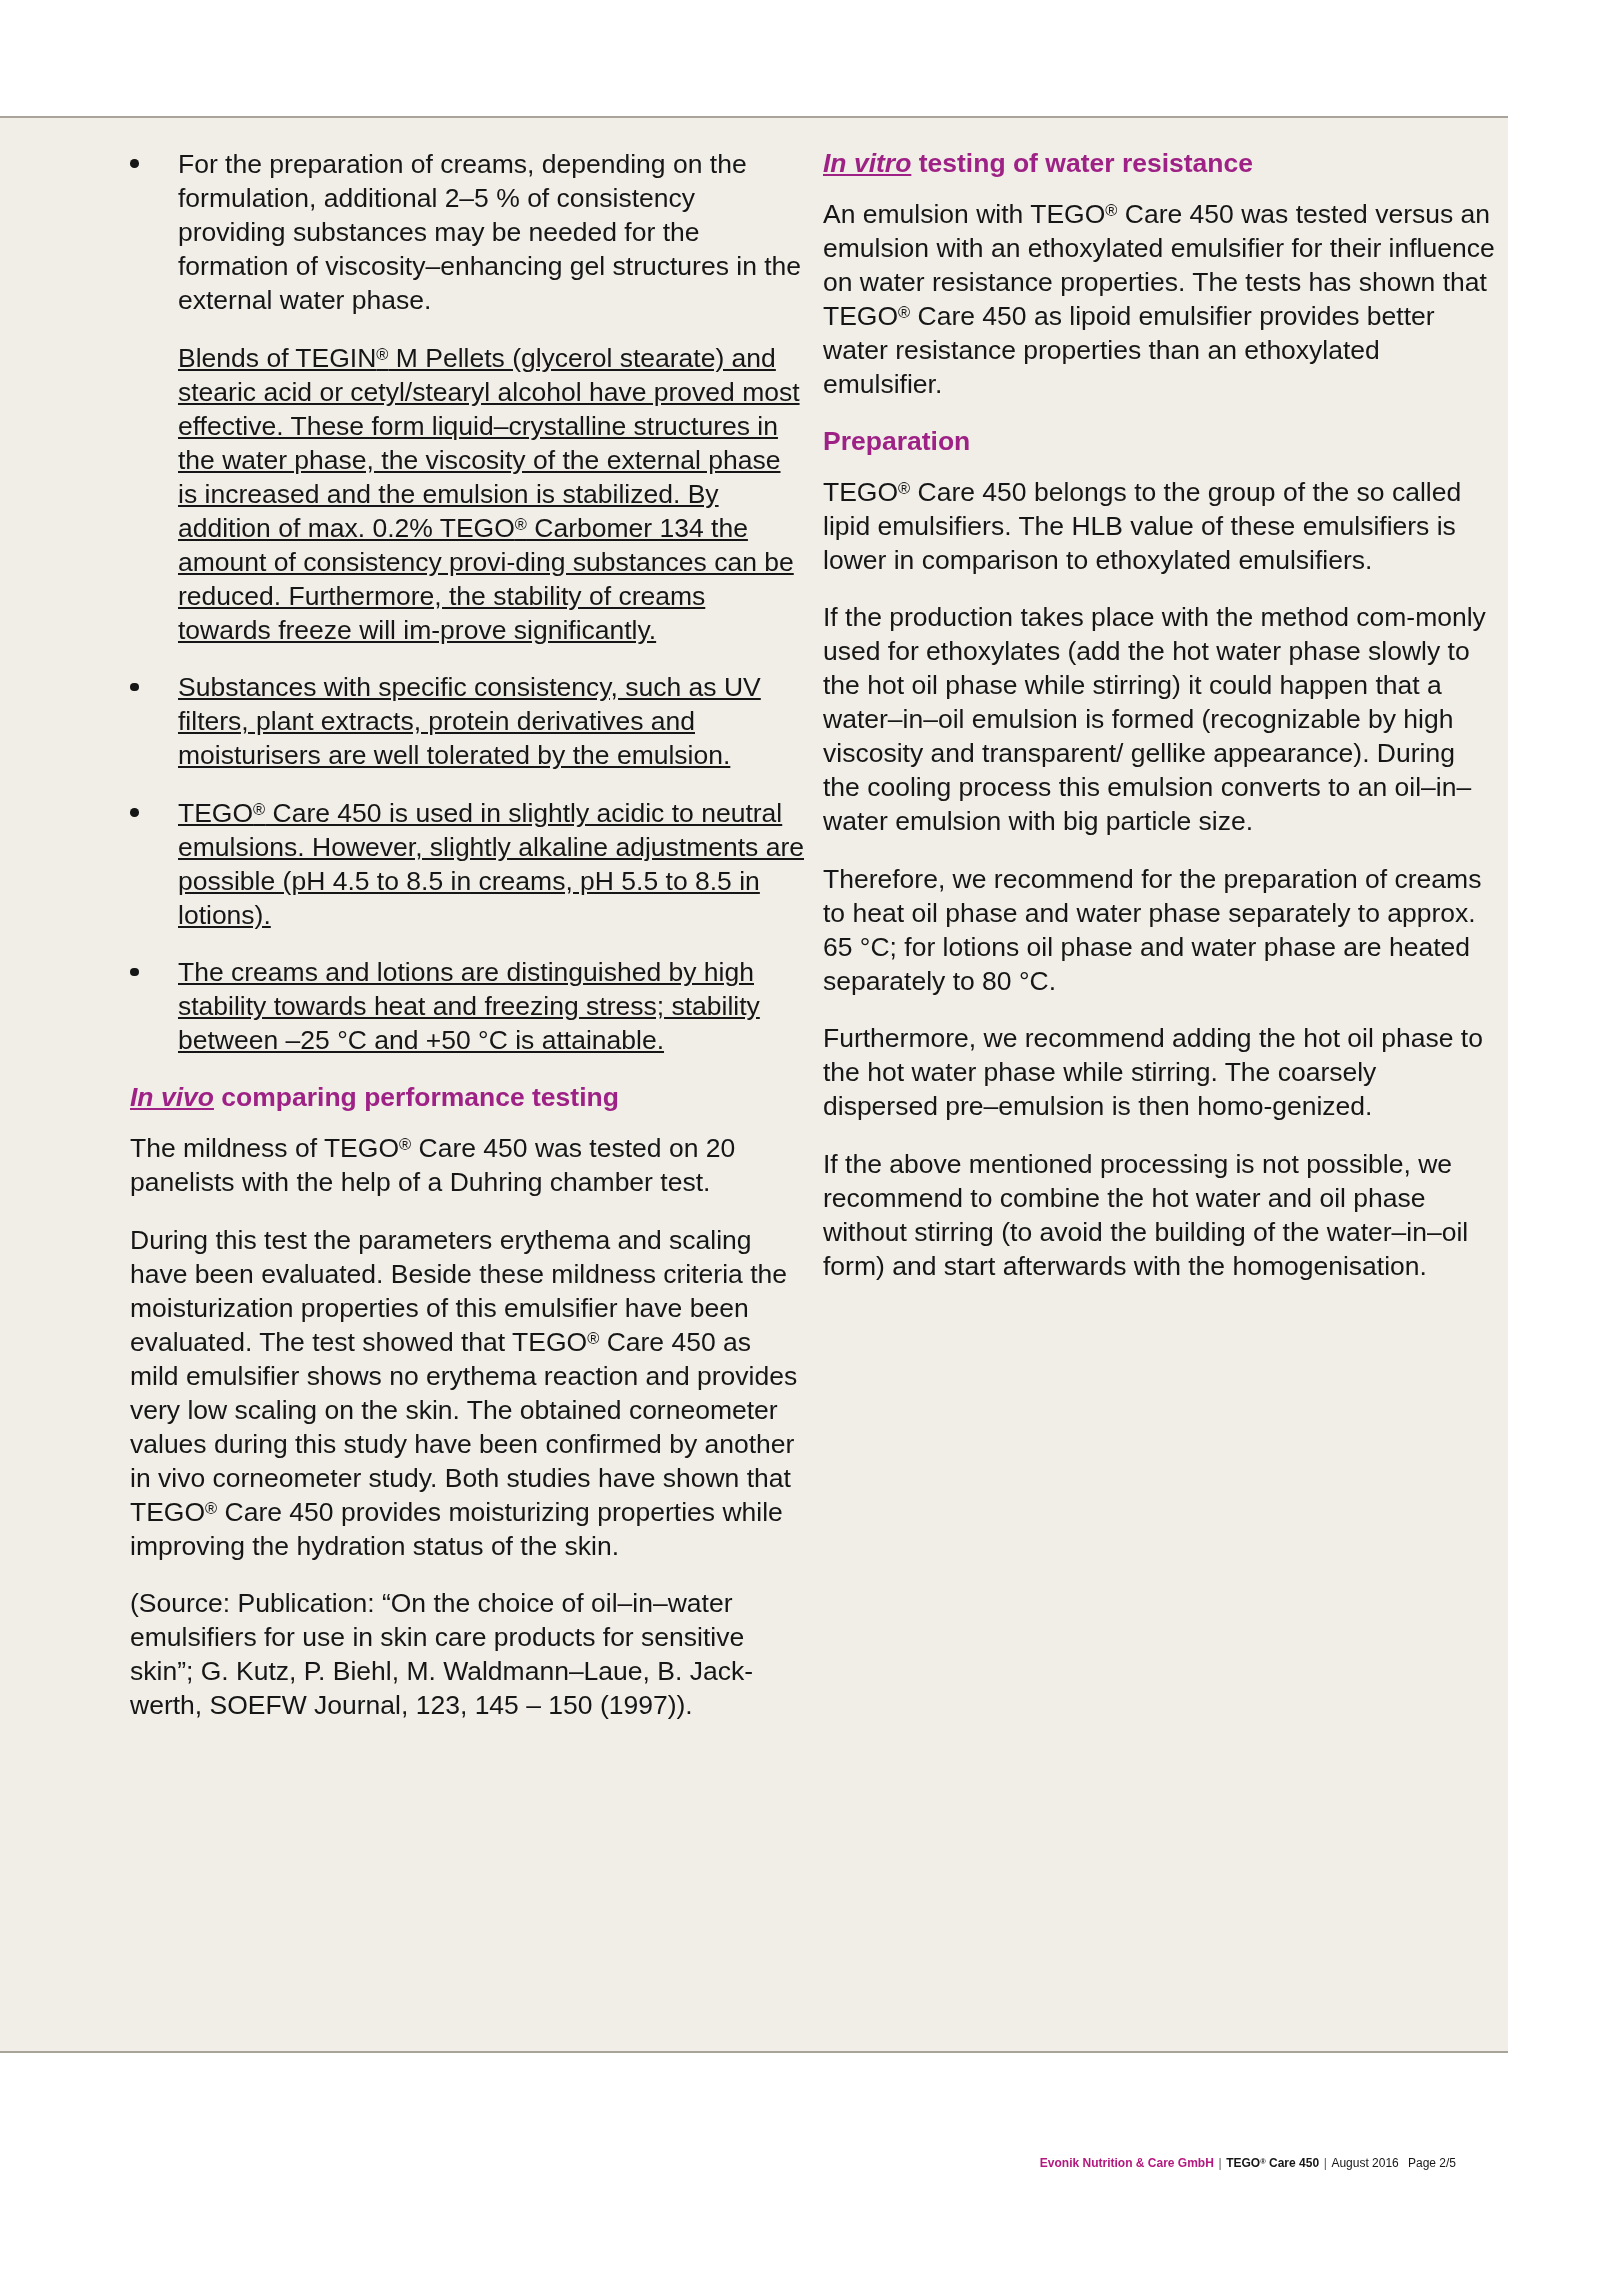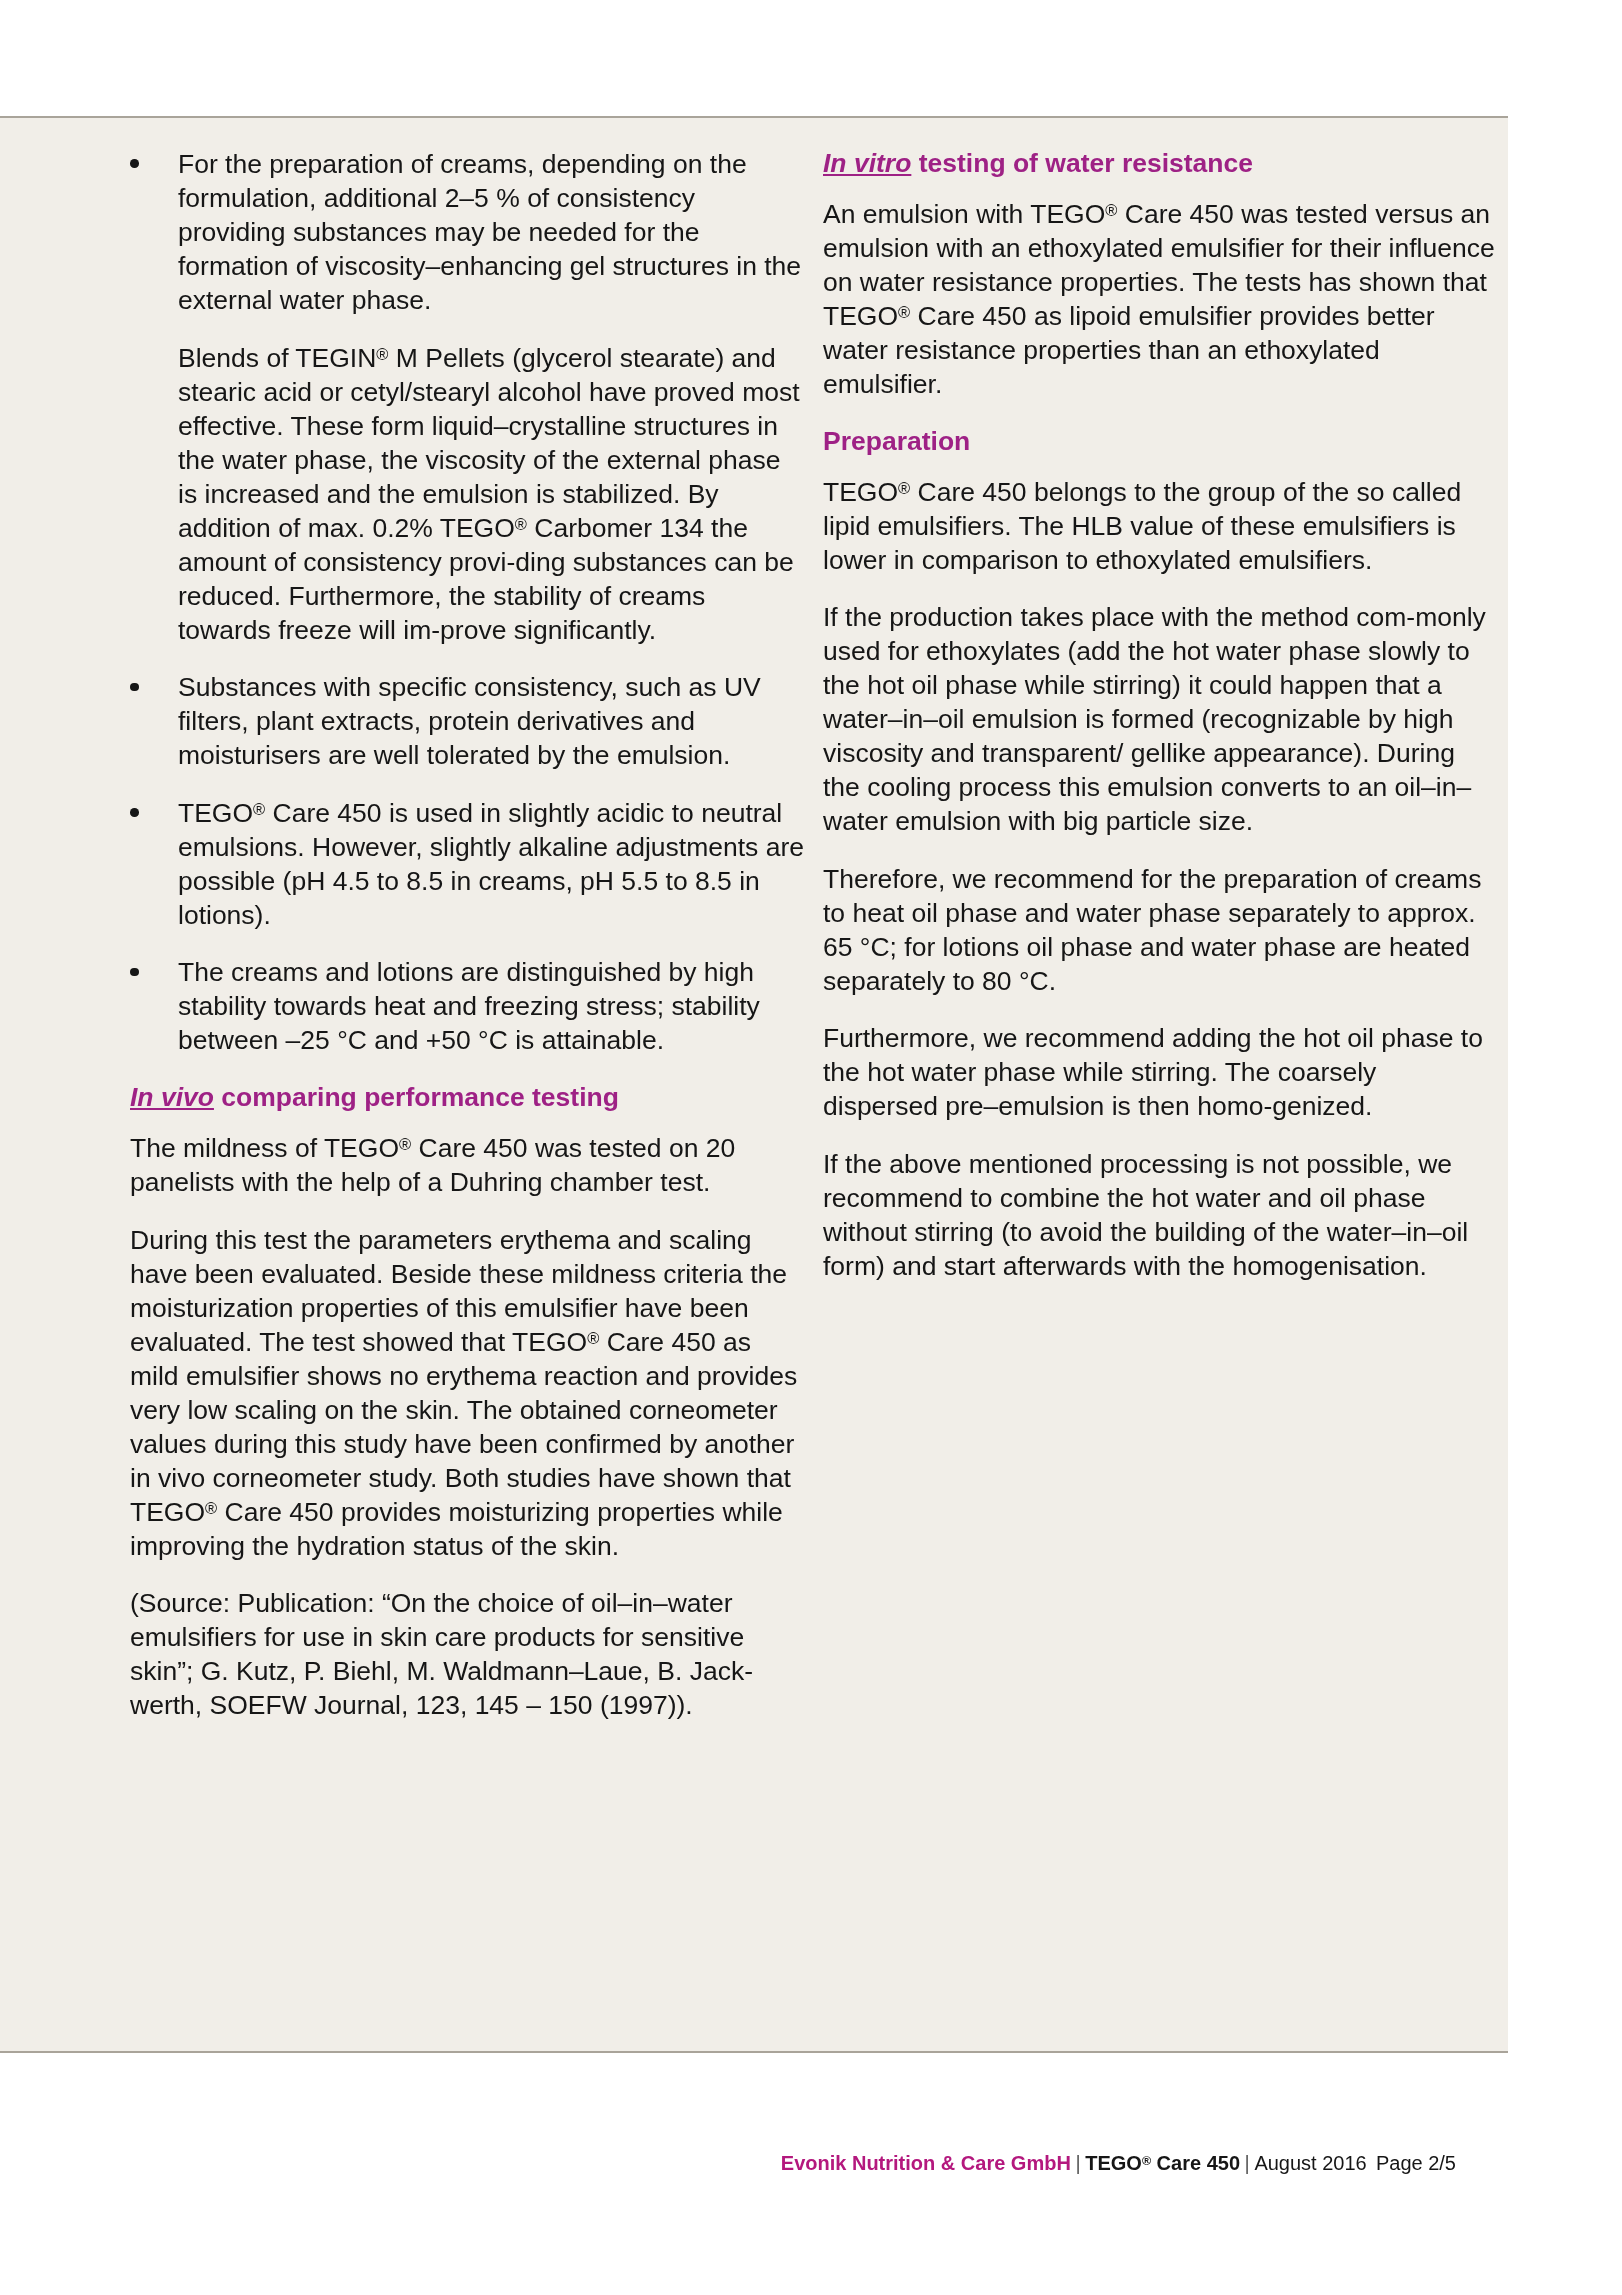--- a/index.html
+++ b/index.html
@@ -89,38 +89,38 @@
   }
   ul.bullets > li .dot {
     position: absolute;
     left: 0px;
     top: 12.4px;
     width: 8.5px;
     height: 8.5px;
     border-radius: 50%;
     background: #161616;
   }
-  ul.bullets > li .bullet-text:last-child { margin-bottom: 23.6px; }
+  ul.bullets > li .bullet-text:last-child { margin-bottom: 23.6px; text-decoration: underline; }
 
   sup.reg {
     font-size: 0.62em;
     vertical-align: 0.42em;
     line-height: 0;
   }
 
   
   .footer {
     position: absolute;
     left: 0;
     top: 2150px;
     width: 1508px;
     text-align: right;
     padding-right: 52px;
     box-sizing: border-box;
-    font-size: 20px;
+    font-size: 12px;
     line-height: 26px;
     white-space: nowrap;
   }
   .footer .company {
     color: #B4187E;
     font-weight: 700;
   }
   .footer .sep {
     color: #5a5a5a;
     font-weight: 400;

